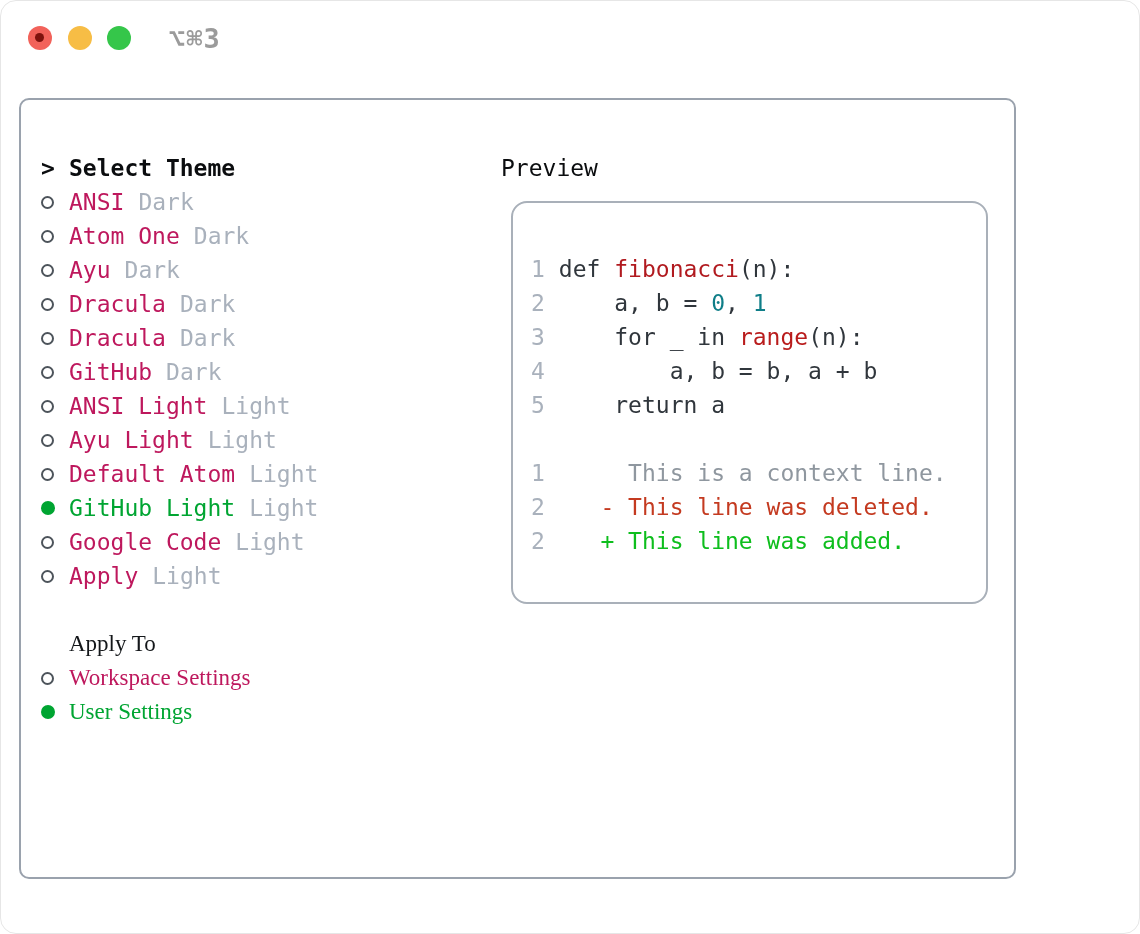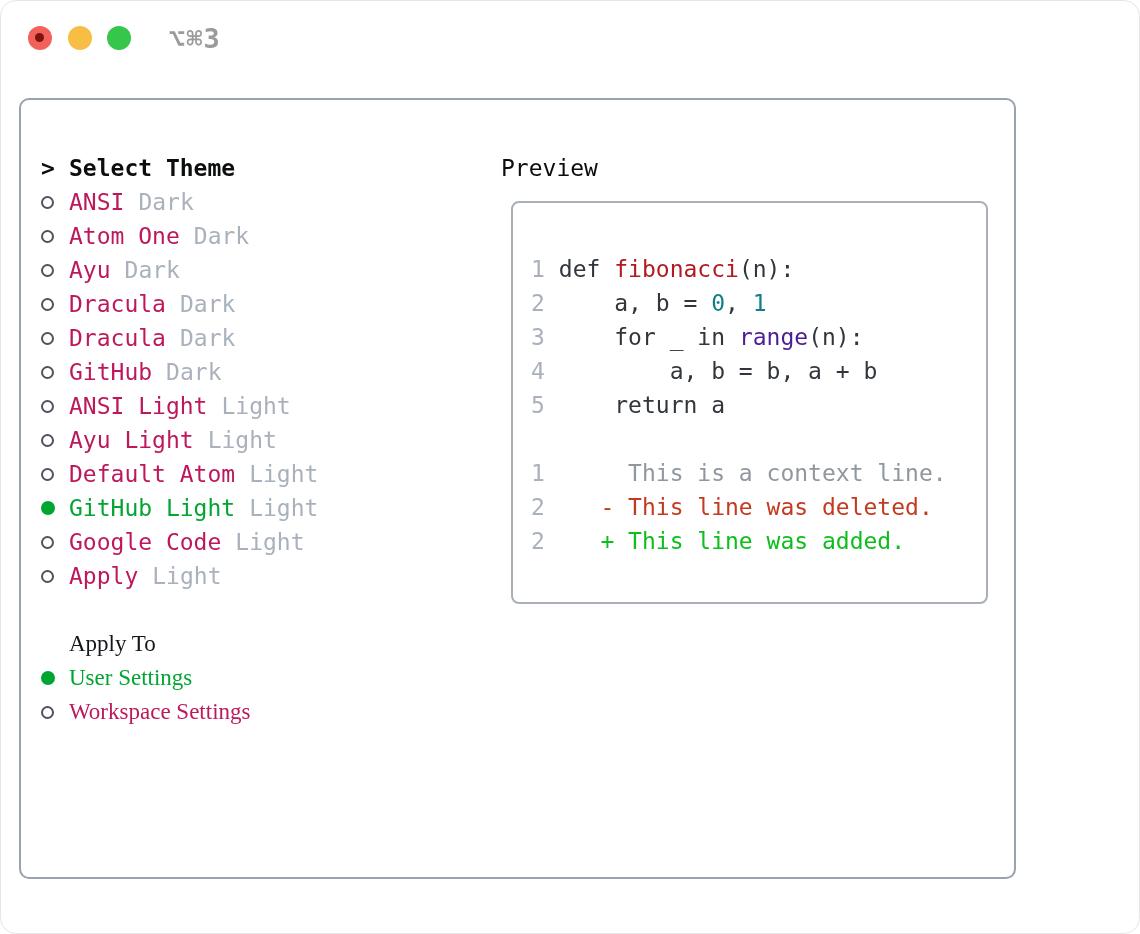--- a/index.html
+++ b/index.html
@@ -54,29 +54,29 @@
     color:#a9b1bc; white-space:normal;
   }
 
   
   .preview-title {
     position:absolute; left:480px; top:51px; height:34px; line-height:34px;
     font-size:23px; font-weight:normal; color:#0b0d0f;
   }
   .preview-box {
     position:absolute; left:490px; top:101px; width:477px; height:403px;
-    border:2px solid #a9b0b9; border-radius:8px; background:#ffffff;
+    border:2px solid #a9b0b9; border-radius:16px; background:#ffffff;
     padding:49px 12px 0 18px; overflow:hidden;
   }
   .code-line { height:34px; line-height:34px; font-size:23px; white-space:pre; }
   .lnum { color:#a9b1bc; padding-right:14px; }
   .seg-code    { color:#30363c; }
   .seg-func    { color:#b11a1f; }
   .seg-num     { color:#0f7e88; }
-  .seg-builtin { color:#4c1d95;text-align:center; }
+  .seg-builtin { color:#b91c1c;text-align:center; }
   .seg-context { color:#8f979f; }
   .seg-deleted { color:#c43a20; }
   .seg-added   { color:#0ebe1d; }
 </style>
 </head>
 <body>
 
 <div class="screen">
 
   <div class="titlebar">
@@ -168,28 +168,28 @@
     <span class="item-tag">Light</span>
   </div>
 </div>
 
       <div class="apply-section">
         <div class="row">
           <span class="marker"></span>
           <span class="plain-title">Apply To</span>
         </div>
         <div id="apply-list">
+  <div class="row apply-row">
+    <span class="marker"><span class="radio"></span></span>
+    <span class="item-name">Workspace Settings</span>
+  </div>
+
   <div class="row apply-row selected">
     <span class="marker"><span class="radio"></span></span>
     <span class="item-name">User Settings</span>
-  </div>
-
-  <div class="row apply-row">
-    <span class="marker"><span class="radio"></span></span>
-    <span class="item-name">Workspace Settings</span>
   </div>
 </div>
       </div>
 
     </div>
 
     <div class="preview-title">Preview</div>
 
     <div class="preview-box">
       <div id="preview-code">

